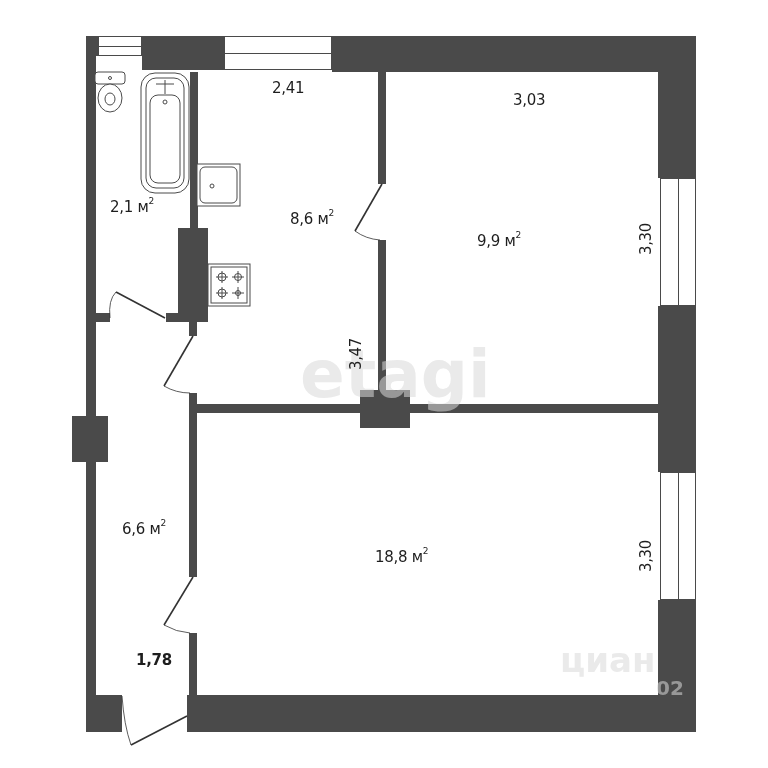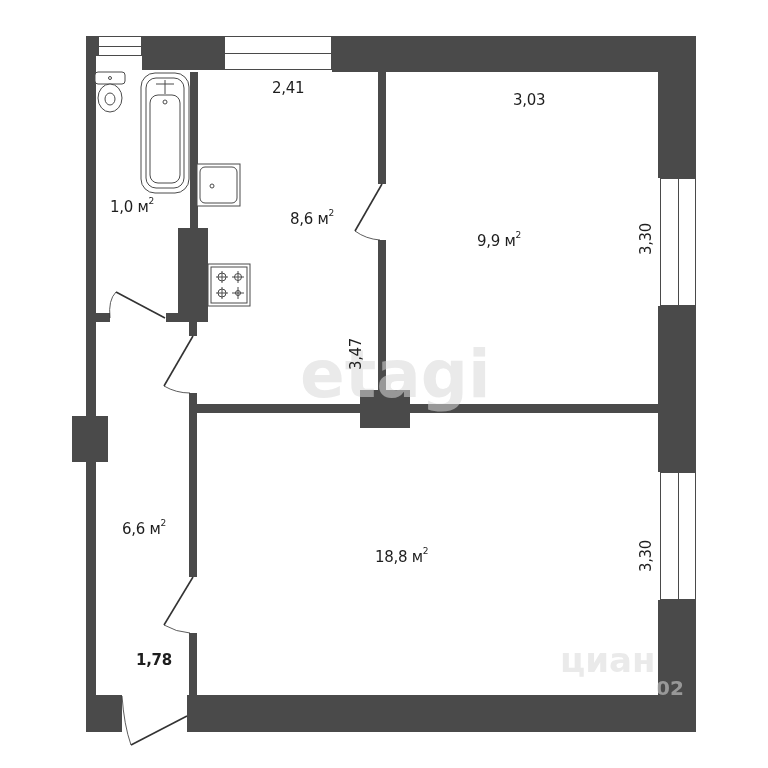--- a/index.html
+++ b/index.html
@@ -111,21 +111,21 @@
         <path d="M122 696 Q 124 725 131 745" stroke-width="0.8"></path>
       </g>
     </g>
   </svg>
 
   <div class="watermark" style="left:300px;top:336px;font-size:66px;">etagi</div>
   <div class="watermark" style="left:560px;top:640px;font-size:34px;">циан</div>
   <div class="watermark" style="left:656px;top:676px;font-size:20px;">02</div>
 
   <div class="label" style="left:110px;top:198px;">
-    <span>1,0 м</span><sup>2</sup>
+    <span>2,1 м</span><sup>2</sup>
   </div>
   <div class="label" style="left:290px;top:210px;">
     <span>8,6 м</span><sup>2</sup>
   </div>
   <div class="label" style="left:477px;top:232px;">
     <span>9,9 м</span><sup>2</sup>
   </div>
   <div class="label" style="left:122px;top:520px;">
     <span>6,6 м</span><sup>2</sup>
   </div>

